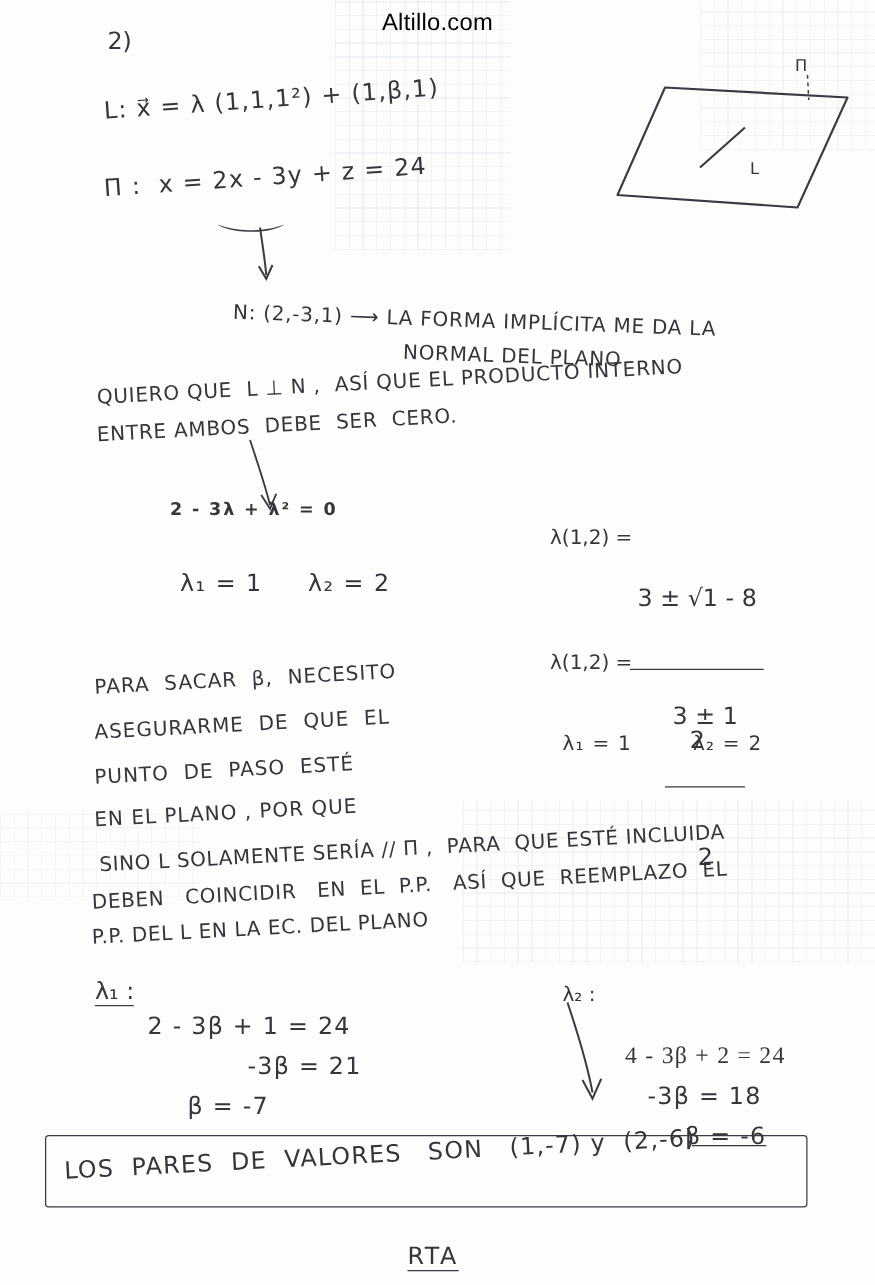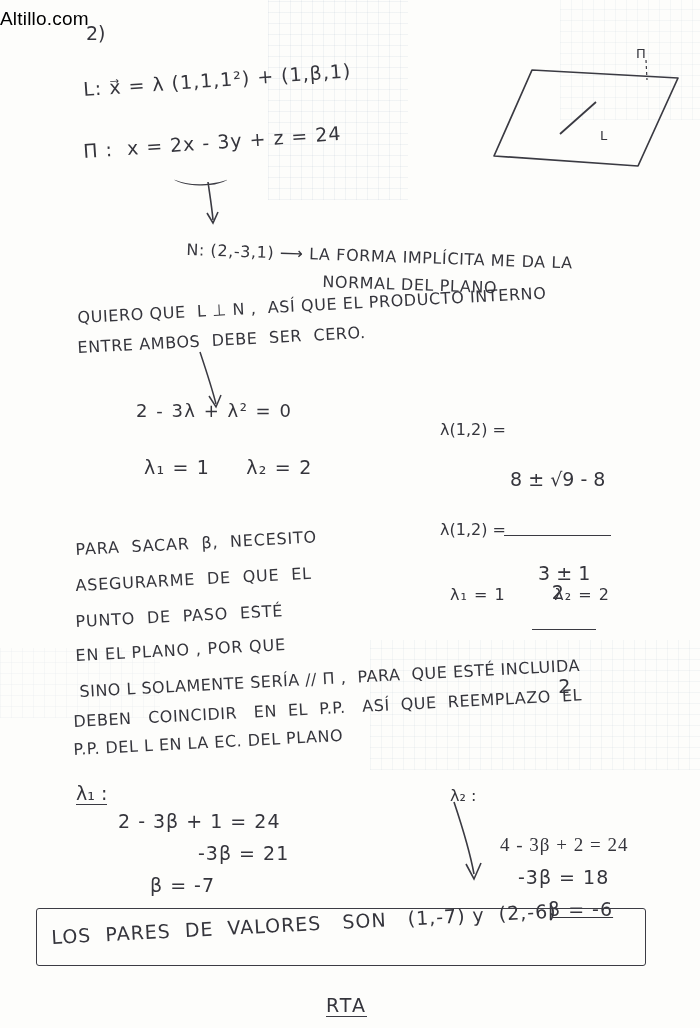--- a/index.html
+++ b/index.html
@@ -10,36 +10,36 @@
   }
   
   .grid-patch{
     position:absolute;
     background-image:
       repeating-linear-gradient(0deg, rgba(150,170,190,.22) 0 1px, transparent 1px 11px),
       repeating-linear-gradient(90deg, rgba(150,170,190,.22) 0 1px, transparent 1px 11px);
     pointer-events:none;
   }
   .site-title{
-    position:absolute;left:0;top:8px;width:700px;
+    position:absolute;left:0;top:8px;width:700px;text-align:center;
     font-family:"Liberation Sans", sans-serif;
     font-size:19px;color:#000;letter-spacing:.2px;
   }
   
   .hw{
     position:absolute;
     font-family:"DejaVu Sans", sans-serif;
     color:#35353c;
     white-space:pre;
     transform-origin:left bottom;
   }
   .hw.sm{font-size:13px;}
   .hw.md{font-size:16px;}
   .hw.lg{font-size:19px;}
-  .hw.xl{font-size:18px;}
+  .hw.xl{font-size:14px;font-weight:bold;}
 
   
   .plane{
     position:absolute;
   }
   .frac{
     display:inline-block;text-align:center;vertical-align:middle;
     transform:translateY(-2px);
   }
   .frac .num{display:block;padding:0 6px;}
@@ -91,21 +91,21 @@
 <svg class="arrowline" style="left:196px;top:350px;" width="40" height="62" viewBox="0 0 40 62">
   <path d="M4 2 C10 20 16 38 20 54" stroke="#3a3a42" stroke-width="1.5" fill="none"></path>
   <path d="M13 46 L20 57 L25 45" stroke="#3a3a42" stroke-width="1.5" fill="none"></path>
 </svg>
 
 <div class="hw lg" style="left:144px;top:456px;letter-spacing:1.2px;">λ₁ = 1     λ₂ = 2</div>
 
 <div class="hw md" style="left:440px;top:420px;">λ(1,2) =</div>
 <div class="hw lg" style="left:492px;top:404px;">
   <span class="frac">
-    <span class="num">8 ± √9 - 8</span>
+    <span class="num">3 ± √1 - 8</span>
     <span class="bar"></span>
     <span class="den">2</span>
   </span>
 </div>
 
 <div class="hw md" style="left:440px;top:520px;">λ(1,2) =</div>
 <div class="hw lg" style="left:520px;top:498px;">
   <span class="frac">
     <span class="num">3 ± 1</span>
     <span class="bar"></span>

